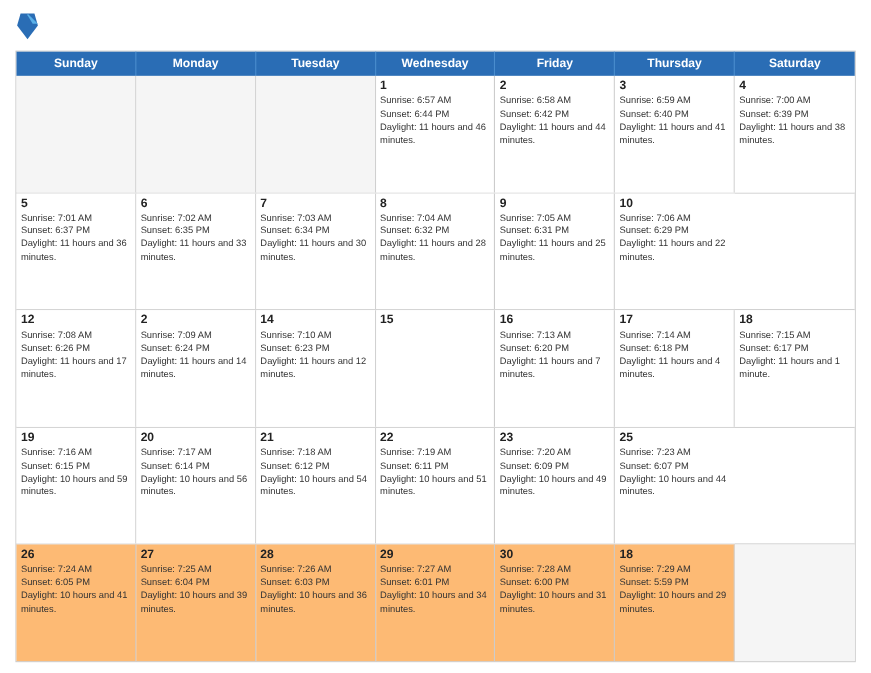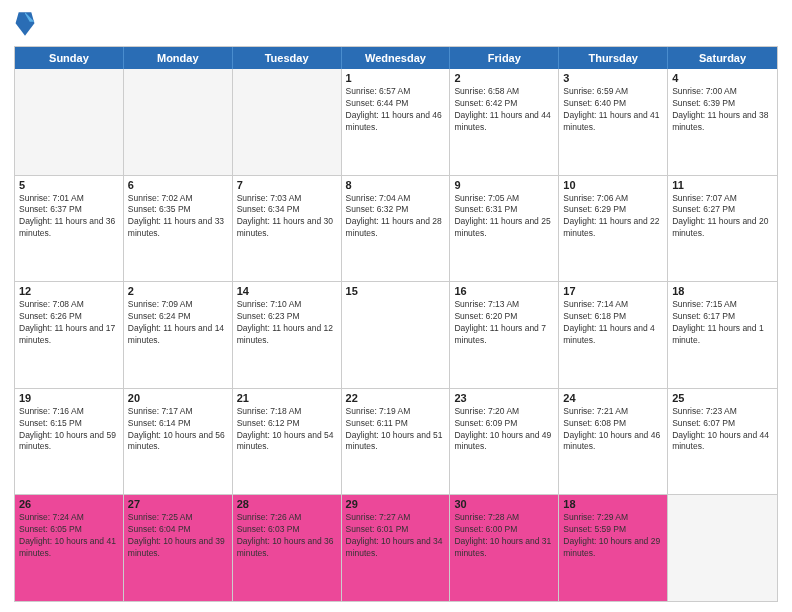--- a/index.html
+++ b/index.html
@@ -91,21 +91,21 @@
       border-right: 1px solid #ccc;
       padding: 3px 4px;
       font-size: 9px;
       color: #333;
       vertical-align: top;
       min-height: 70px;
       background: #fff;
     }
     .cal-cell:last-child { border-right: none; }
     .cal-cell.empty { background: #f5f5f5; }
-    .cal-cell.shaded { background: #ec4899; }
+    .cal-cell.shaded { background: #fdba74; }
     .day-number {
       font-size: 11px;
       font-weight: bold;
       margin-bottom: 2px;
       color: #222;
     }
     .cell-info {
       font-size: 8.5px;
       line-height: 1.4;
       color: #333;
@@ -182,24 +182,20 @@
             <div class="cell-info">Sunrise: 7:04 AM<br>Sunset: 6:32 PM<br>Daylight: 11 hours and 28 minutes.</div>
           </div>
           <div class="cal-cell">
             <div class="day-number">9</div>
             <div class="cell-info">Sunrise: 7:05 AM<br>Sunset: 6:31 PM<br>Daylight: 11 hours and 25 minutes.</div>
           </div>
           <div class="cal-cell">
             <div class="day-number">10</div>
             <div class="cell-info">Sunrise: 7:06 AM<br>Sunset: 6:29 PM<br>Daylight: 11 hours and 22 minutes.</div>
           </div>
-          <div class="cal-cell">
-            <div class="day-number">11</div>
-            <div class="cell-info">Sunrise: 7:07 AM<br>Sunset: 6:27 PM<br>Daylight: 11 hours and 20 minutes.</div>
-          </div>
         </div>
         <div class="cal-row">
           <div class="cal-cell">
             <div class="day-number">12</div>
             <div class="cell-info">Sunrise: 7:08 AM<br>Sunset: 6:26 PM<br>Daylight: 11 hours and 17 minutes.</div>
           </div>
           <div class="cal-cell">
             <div class="day-number">2</div>
             <div class="cell-info">Sunrise: 7:09 AM<br>Sunset: 6:24 PM<br>Daylight: 11 hours and 14 minutes.</div>
           </div>
@@ -236,24 +232,20 @@
             <div class="day-number">21</div>
             <div class="cell-info">Sunrise: 7:18 AM<br>Sunset: 6:12 PM<br>Daylight: 10 hours and 54 minutes.</div>
           </div>
           <div class="cal-cell">
             <div class="day-number">22</div>
             <div class="cell-info">Sunrise: 7:19 AM<br>Sunset: 6:11 PM<br>Daylight: 10 hours and 51 minutes.</div>
           </div>
           <div class="cal-cell">
             <div class="day-number">23</div>
             <div class="cell-info">Sunrise: 7:20 AM<br>Sunset: 6:09 PM<br>Daylight: 10 hours and 49 minutes.</div>
-          </div>
-          <div class="cal-cell">
-            <div class="day-number">24</div>
-            <div class="cell-info">Sunrise: 7:21 AM<br>Sunset: 6:08 PM<br>Daylight: 10 hours and 46 minutes.</div>
           </div>
           <div class="cal-cell">
             <div class="day-number">25</div>
             <div class="cell-info">Sunrise: 7:23 AM<br>Sunset: 6:07 PM<br>Daylight: 10 hours and 44 minutes.</div>
           </div>
         </div>
         <div class="cal-row">
           <div class="cal-cell shaded">
             <div class="day-number">26</div>
             <div class="cell-info">Sunrise: 7:24 AM<br>Sunset: 6:05 PM<br>Daylight: 10 hours and 41 minutes.</div>

